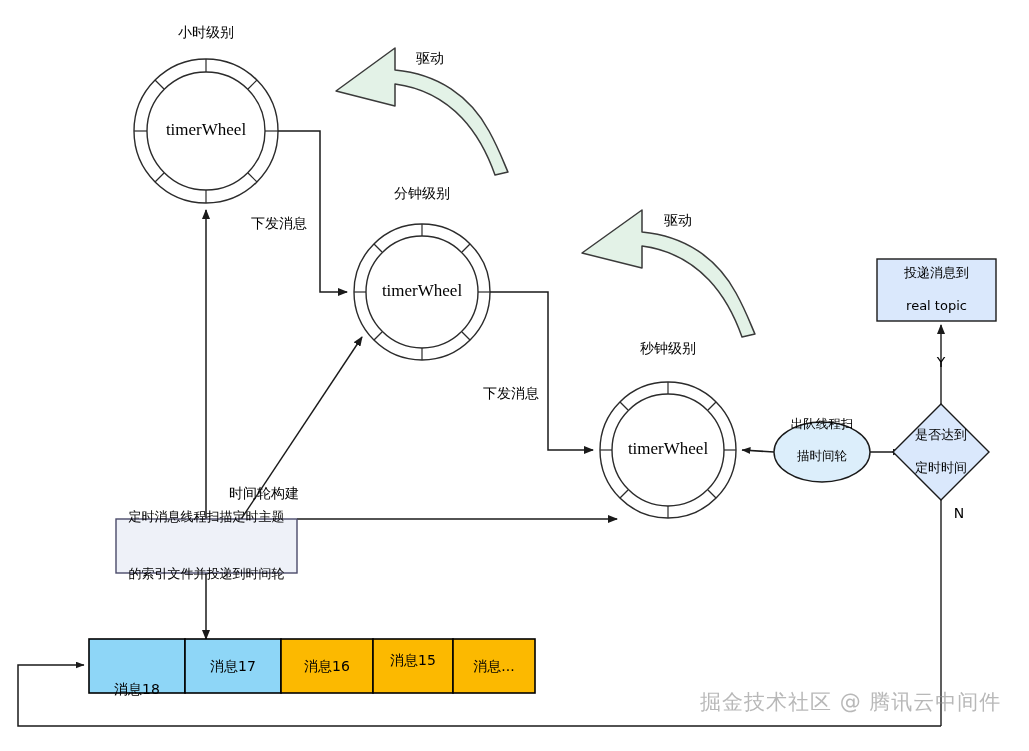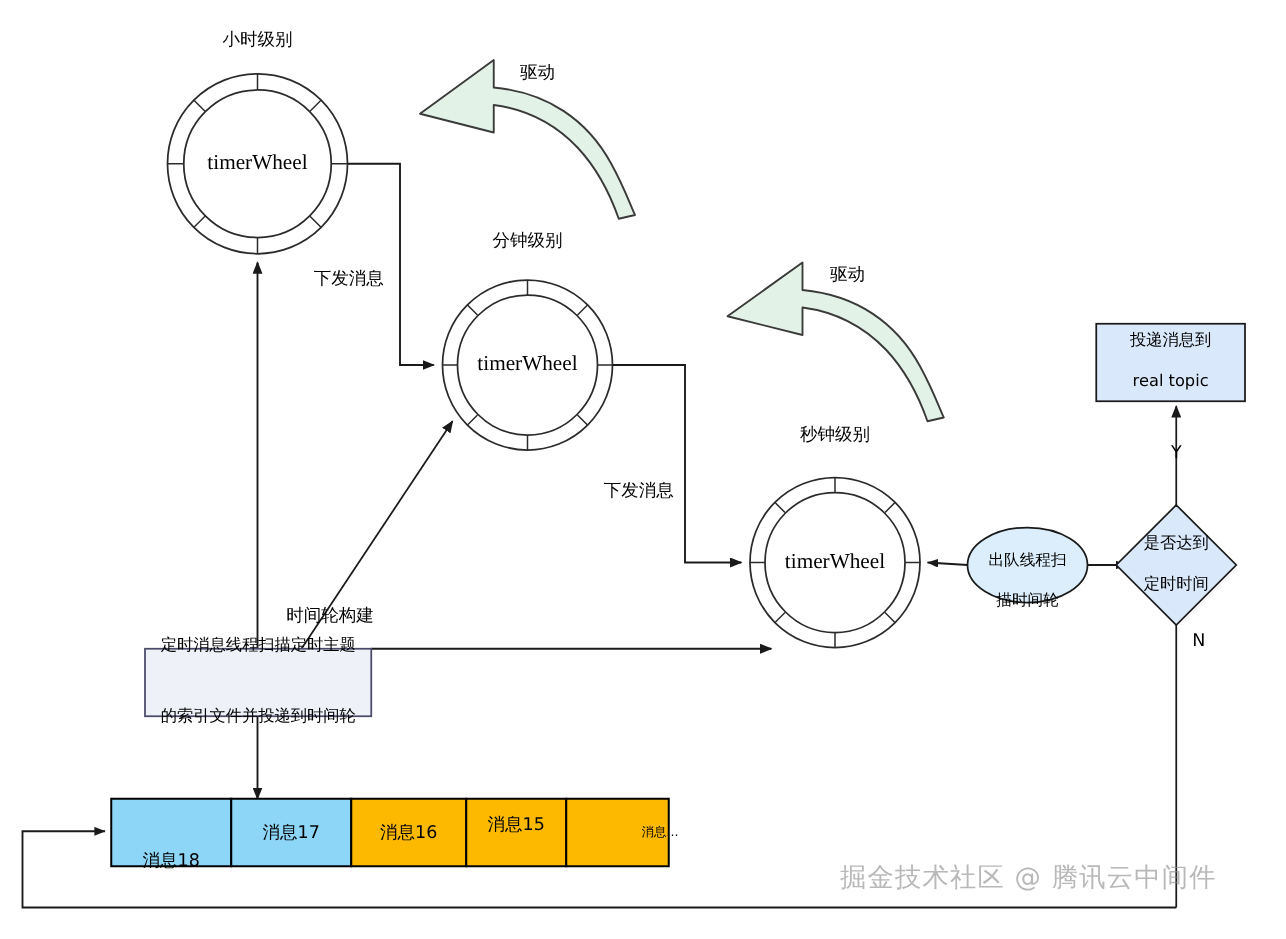--- a/index.html
+++ b/index.html
@@ -55,21 +55,21 @@
     line-height: 1.3;
     box-sizing: border-box;
   }
   .watermark {
     position: absolute;
     font-family: "DejaVu Sans", "Liberation Sans", sans-serif;
     color: #8d8d8d;
     white-space: pre;
     pointer-events: none;
   }
-  .wm-a { font-size: 21px; opacity: .62; letter-spacing: 1px; }
+  .wm-a { font-size: 21px; opacity: .62; letter-spacing: 1px; margin-left: 28px; }
   .wm-b { font-size: 20px; opacity: .55; letter-spacing: 3px; }
 </style>
 </head>
 <body>
 
 <div id="canvas">
 
   <svg id="diagram-svg" viewBox="0 0 1029 751">
     <defs>
       <marker id="arrow" markerWidth="10" markerHeight="8" refX="9" refY="4" orient="auto" markerUnits="userSpaceOnUse">
@@ -197,21 +197,21 @@
 
   <div class="lbl lbl-cn" style="left:926px; top:354px; width:30px;">Y</div>
   <div class="lbl lbl-cn" style="left:944px; top:505px; width:30px;">N</div>
 
   <div class="box-text" style="left: 117px; top: 520px; width: 179px; height: 52px; padding: 2px 4px; display: flex; flex-direction: column; align-items: center; justify-content: center; gap: 12px;">
       <span>定时消息线程扫描定时主题</span>
       <br>
       <span>的索引文件并投递到时间轮</span>
     </div>
 
-  <div class="box-text" style="left: 776px; top: 436px; width: 92px; height: 56px; font-size: 12.5px; display: flex; flex-direction: column; align-items: center; justify-content: center;">
+  <div class="box-text" style="left: 776px; top: 412px; width: 92px; height: 56px; font-size: 12.5px; display: flex; flex-direction: column; align-items: center; justify-content: center;">
       <span>出队线程扫</span>
       <br>
       <span>描时间轮</span>
     </div>
 
   <div class="box-text" style="left: 893px; top: 424px; width: 96px; height: 56px; font-size: 13px; display: flex; flex-direction: column; align-items: center; justify-content: center;">
       <span>是否达到</span>
       <br>
       <span>定时时间</span>
     </div>
@@ -219,17 +219,17 @@
   <div class="box-text" style="left: 878px; top: 260px; width: 117px; height: 60px; font-size: 13px; display: flex; flex-direction: column; align-items: center; justify-content: center;">
       <span>投递消息到</span>
       <br>
       <span>real topic</span>
     </div>
 
   <div class="box-text" style="left:89px; top:639px; width:96px; height:54px; font-size:14px;margin-top:23px;">消息18</div>
   <div class="box-text" style="left:185px; top:639px; width:96px; height:54px; font-size:14px;">消息17</div>
   <div class="box-text" style="left:281px; top:639px; width:92px; height:54px; font-size:14px;border-radius:15px;">消息16</div>
   <div class="box-text" style="left:373px; top:639px; width:80px; height:42px; font-size:14px;">消息15</div>
-  <div class="box-text" style="left:453px; top:639px; width:82px; height:54px; font-size:10px;margin-left:34px;">消息...</div>
+  <div class="box-text" style="left:453px; top:639px; width:82px; height:54px; font-size:14px;">消息...</div>
 
   <div class="watermark wm-a" style="left:672px; top:688px;">掘金技术社区 @ 腾讯云中间件</div>
 
 </div>
 
 </body></html>

